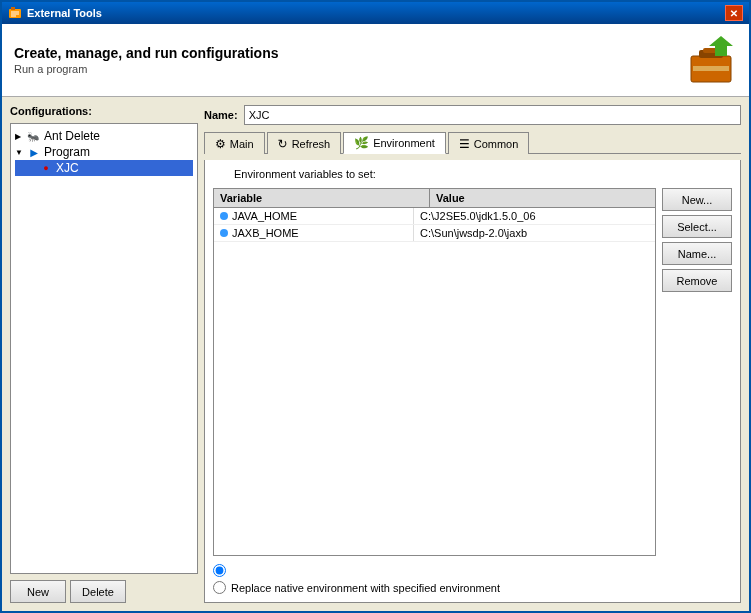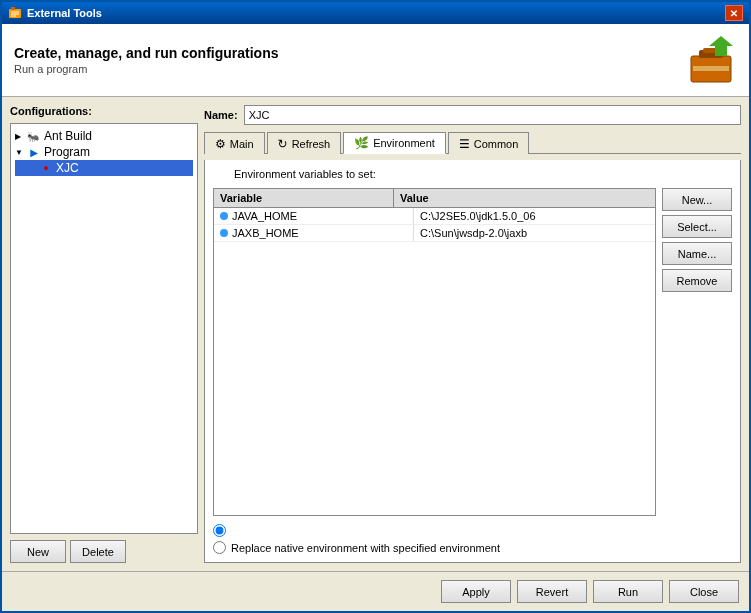--- a/index.html
+++ b/index.html
@@ -212,21 +212,21 @@
       flex: 1;
       border: 1px solid #888;
       overflow: hidden;
     }
     .env-table-header {
       display: flex;
       background: #ddd;
       border-bottom: 1px solid #888;
     }
     .env-col-var {
-      width: 180px;
+      width: 216px;
       padding: 3px 6px;
       font-size: 11px;
       font-weight: bold;
       border-right: 1px solid #888;
     }
     .env-col-val {
       flex: 1;
       padding: 3px 6px;
       font-size: 11px;
       font-weight: bold;
@@ -370,21 +370,21 @@
 
   <div class="dialog-body">
 
     <div class="left-panel">
       <span class="config-label">Configurations:</span>
       <div class="config-tree">
 
         <div class="tree-item">
           <span class="expand-arrow">▶</span>
           <span class="tree-icon ant-icon">🐜</span>
-          <span>Ant Build</span>
+          <span>Ant Delete</span>
         </div>
 
         <div class="tree-item">
           <span class="expand-arrow">▼</span>
           <span class="tree-icon program-icon">▶</span>
           <span>Program</span>
         </div>
 
         <div class="tree-item selected">
           <span class="tree-indent"></span>
@@ -467,19 +467,13 @@
           </label>
           <label class="radio-item">
             <input type="radio" class="radio-input" name="env-option" style="">
             <span>Replace native environment with specified environment</span>
           </label>
         </div>
       </div>
     </div>
   </div>
 
-  <div class="bottom-bar">
-    <button class="btn">Apply</button>
-    <button class="btn">Revert</button>
-    <button class="btn">Run</button>
-    <button class="btn">Close</button>
-  </div>
 </div>
 
 </body></html>

